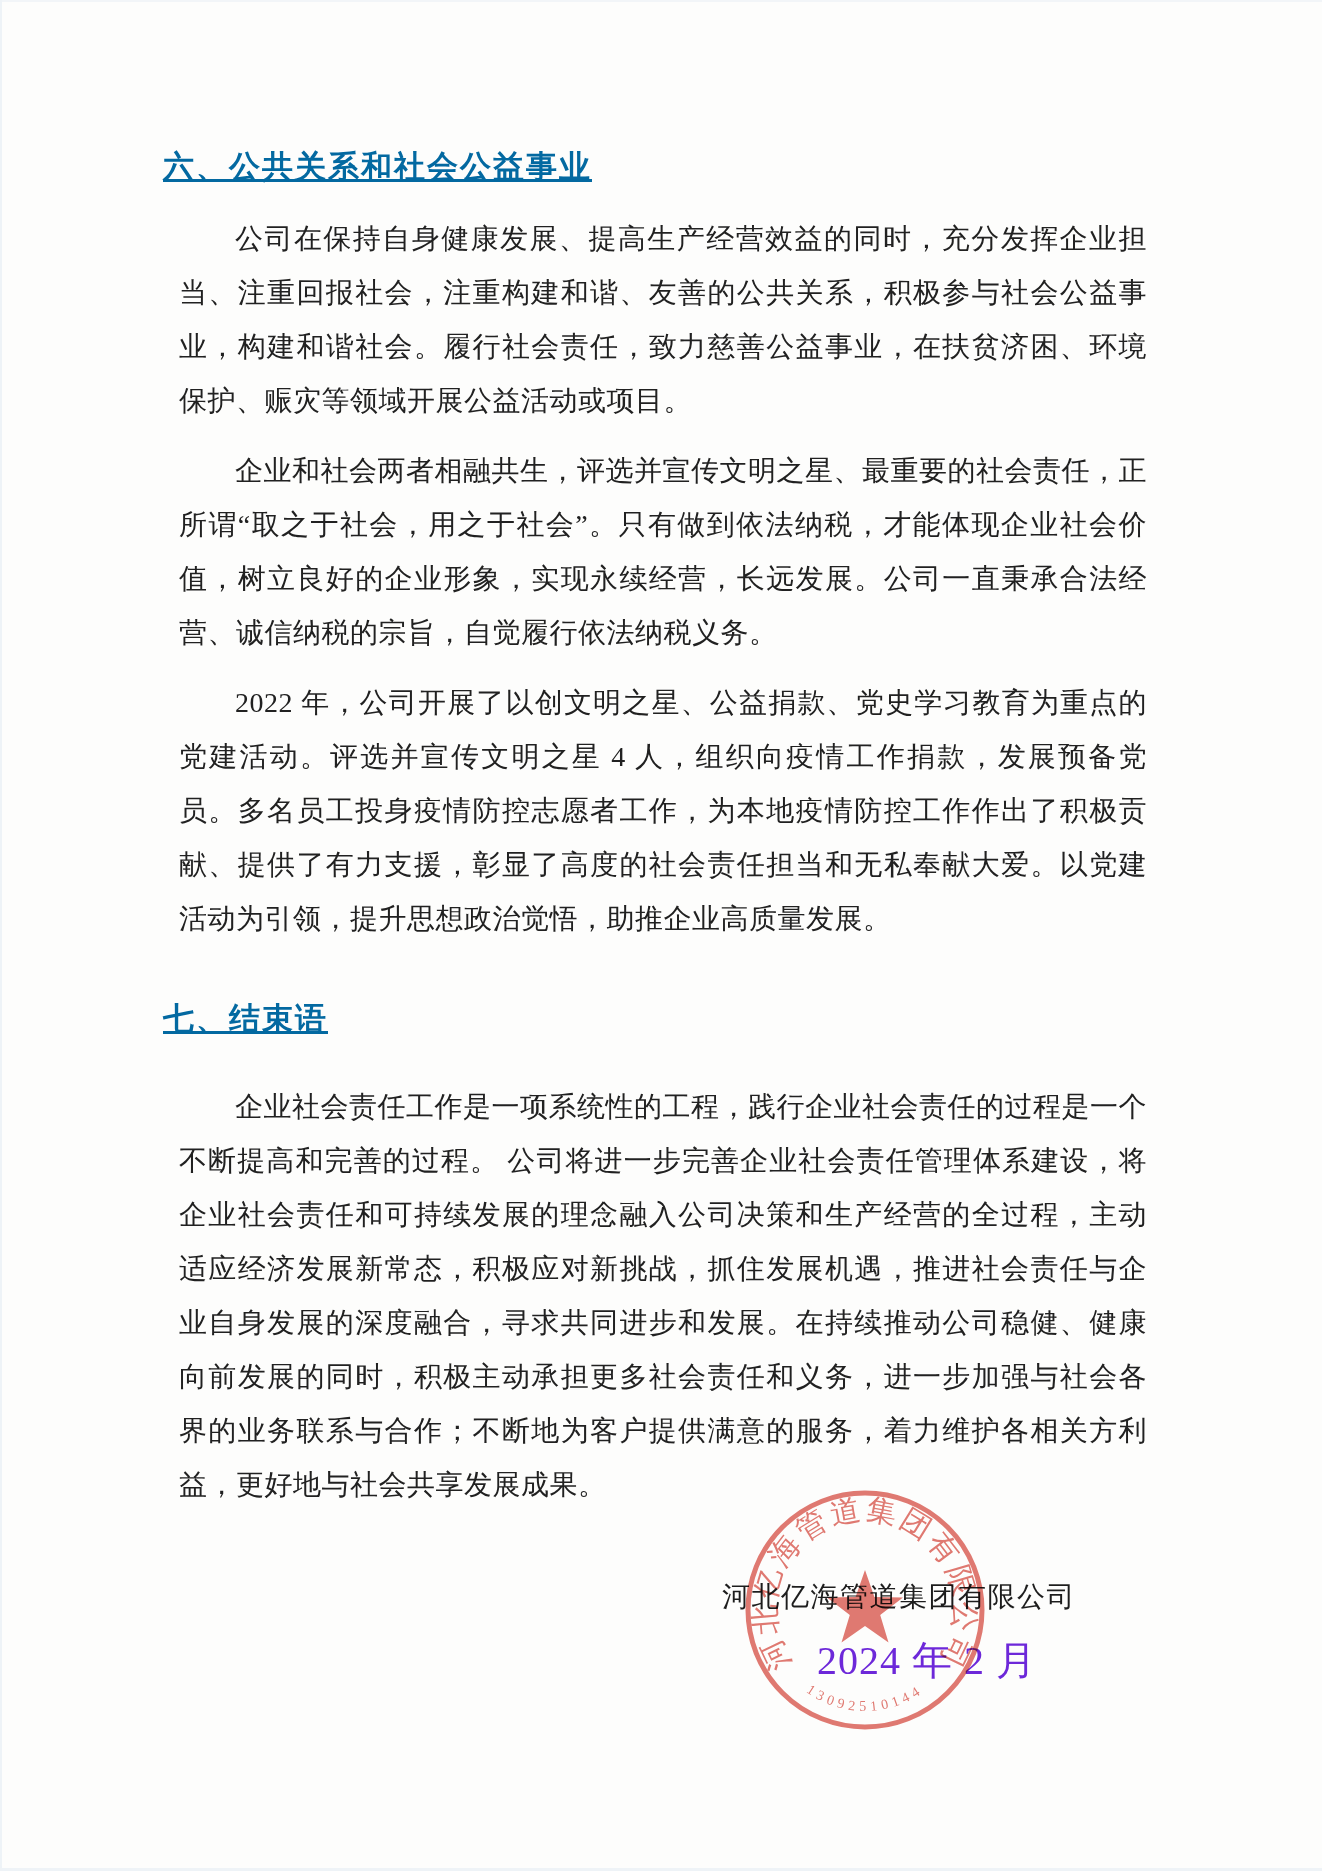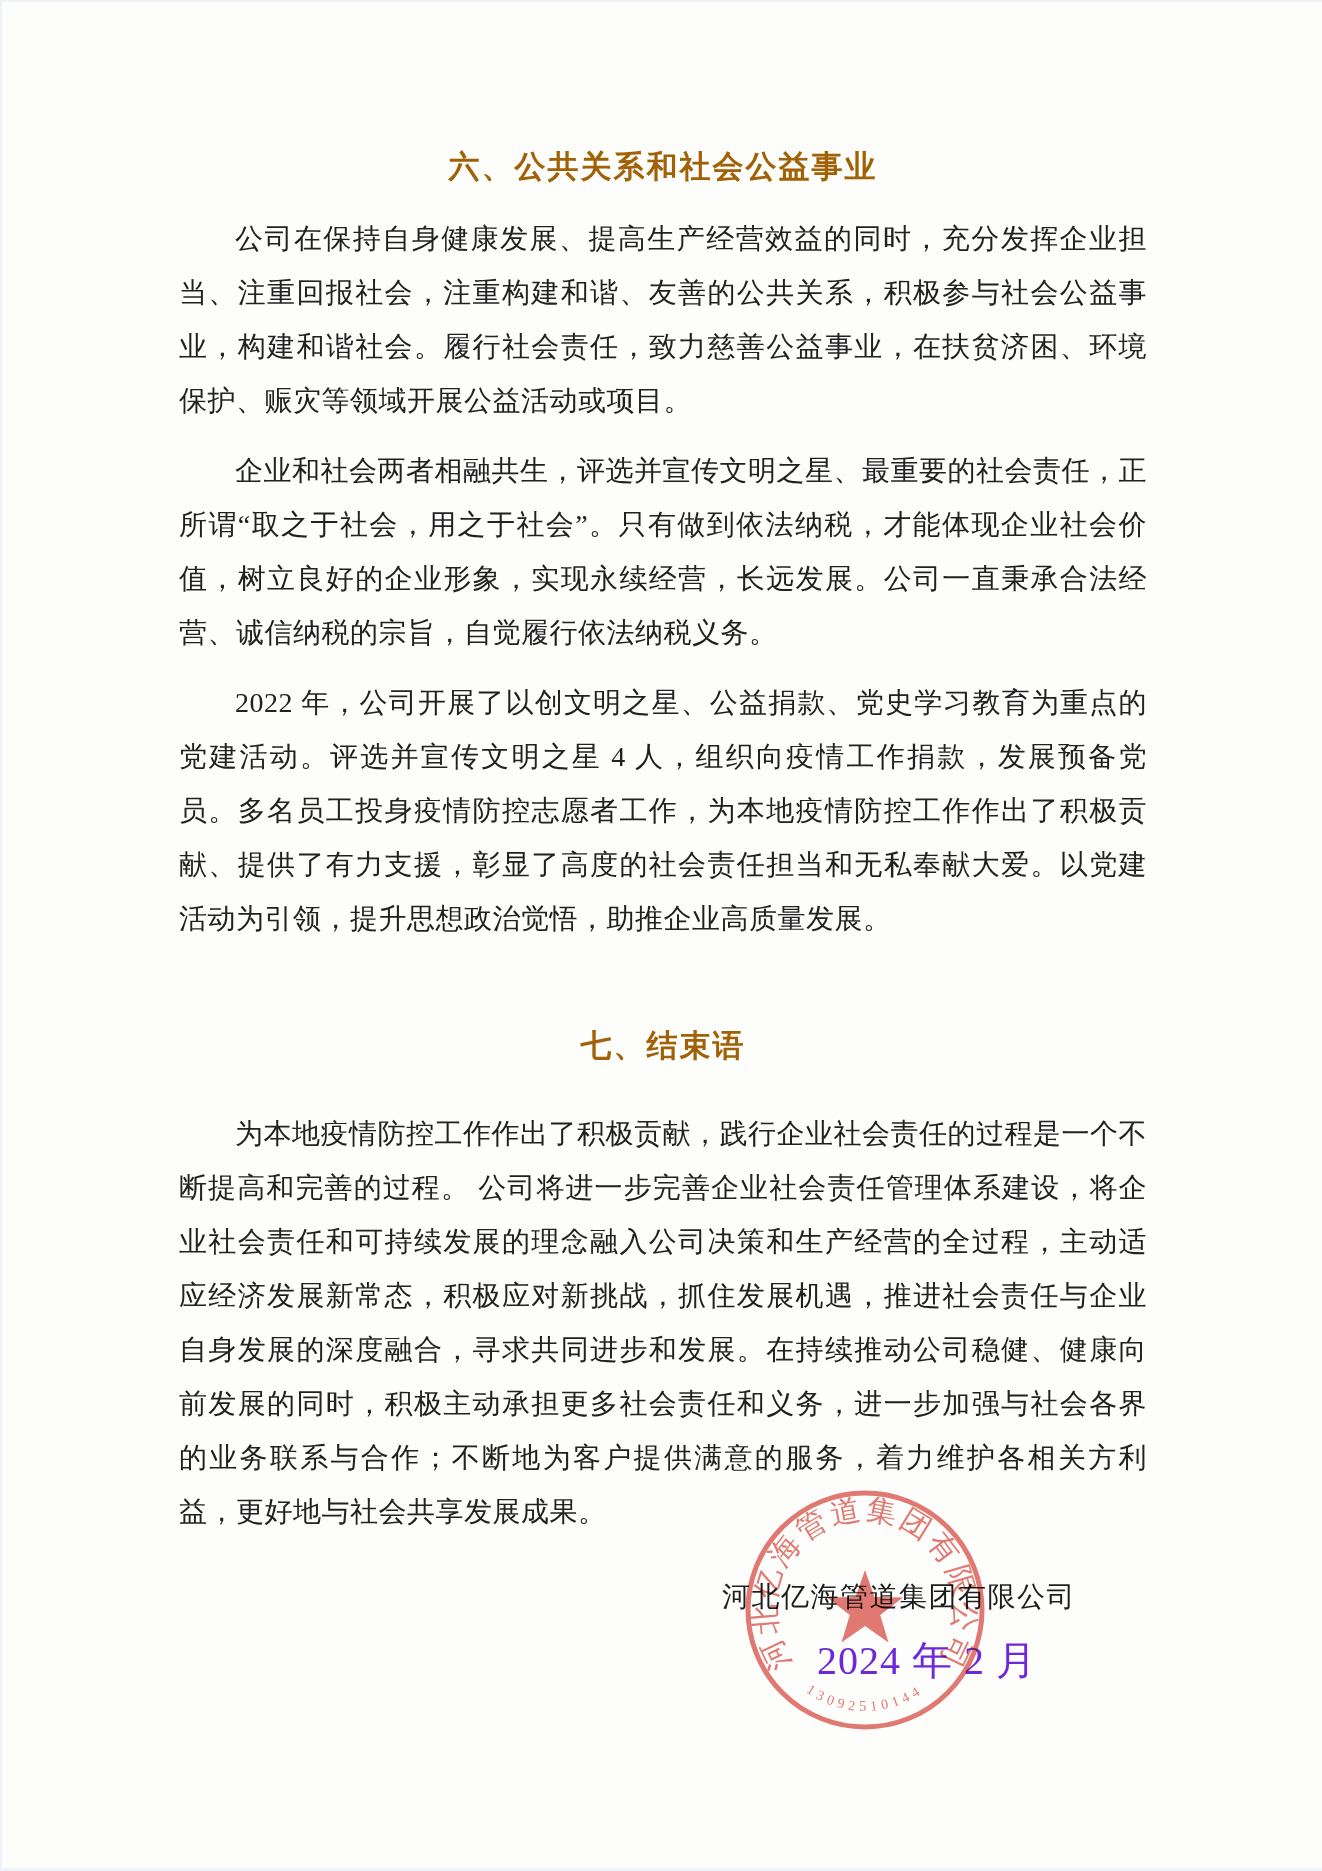--- a/index.html
+++ b/index.html
@@ -17,30 +17,31 @@
     color: #1f1f1f;
     box-shadow: inset 2px 0 0 #eef3f7, inset 0 2px 0 #f2f5f8, inset 0 -3px 0 #eef3f7;
   }
   .content {
     position: absolute;
     left: 163px;
     top: 0;
     width: 1000px;
   }
   .section-heading {
-    text-align: center;
+    text-align: left;
     font-weight: 700;
     font-size: 31px;
     line-height: 42px;
     letter-spacing: 2px;
     margin: 0;
-    color: #a16207;
+    color: #0369a1;
+    text-decoration: underline;
   }
   .heading-1 { margin-top: 146px; }
-  .heading-2 { margin-top: 79px; }
+  .heading-2 { margin-top: 52px; }
   .body-paragraph {
     font-size: 28px;
     line-height: 54px;
     text-align: justify;
     text-indent: 2em;
     margin: 16px;
     letter-spacing: 0.5px;
     color: #212121;
   }
   .first-after-heading-1 { margin-top: 24px; }
@@ -85,21 +86,21 @@
     <h1 class="section-heading heading-1">六、公共关系和社会公益事业</h1>
 
     <p class="body-paragraph first-after-heading-1">公司在保持自身健康发展、提高生产经营效益的同时，充分发挥企业担当、注重回报社会，注重构建和谐、友善的公共关系，积极参与社会公益事业，构建和谐社会。履行社会责任，致力慈善公益事业，在扶贫济困、环境保护、赈灾等领域开展公益活动或项目。</p>
 
     <p class="body-paragraph">企业和社会两者相融共生，评选并宣传文明之星、最重要的社会责任，正所谓“取之于社会，用之于社会”。只有做到依法纳税，才能体现企业社会价值，树立良好的企业形象，实现永续经营，长远发展。公司一直秉承合法经营、诚信纳税的宗旨，自觉履行依法纳税义务。</p>
 
     <p class="body-paragraph">2022 年，公司开展了以创文明之星、公益捐款、党史学习教育为重点的党建活动。评选并宣传文明之星 4 人，组织向疫情工作捐款，发展预备党员。多名员工投身疫情防控志愿者工作，为本地疫情防控工作作出了积极贡献、提供了有力支援，彰显了高度的社会责任担当和无私奉献大爱。以党建活动为引领，提升思想政治觉悟，助推企业高质量发展。</p>
 
     <h2 class="section-heading heading-2">七、结束语</h2>
 
-    <p class="body-paragraph first-after-heading-2">为本地疫情防控工作作出了积极贡献，践行企业社会责任的过程是一个不断提高和完善的过程。 公司将进一步完善企业社会责任管理体系建设，将企业社会责任和可持续发展的理念融入公司决策和生产经营的全过程，主动适应经济发展新常态，积极应对新挑战，抓住发展机遇，推进社会责任与企业自身发展的深度融合，寻求共同进步和发展。在持续推动公司稳健、健康向前发展的同时，积极主动承担更多社会责任和义务，进一步加强与社会各界的业务联系与合作；不断地为客户提供满意的服务，着力维护各相关方利益，更好地与社会共享发展成果。</p>
+    <p class="body-paragraph first-after-heading-2">企业社会责任工作是一项系统性的工程，践行企业社会责任的过程是一个不断提高和完善的过程。 公司将进一步完善企业社会责任管理体系建设，将企业社会责任和可持续发展的理念融入公司决策和生产经营的全过程，主动适应经济发展新常态，积极应对新挑战，抓住发展机遇，推进社会责任与企业自身发展的深度融合，寻求共同进步和发展。在持续推动公司稳健、健康向前发展的同时，积极主动承担更多社会责任和义务，进一步加强与社会各界的业务联系与合作；不断地为客户提供满意的服务，着力维护各相关方利益，更好地与社会共享发展成果。</p>
 
   </div>
 
   <div class="sig-company">河北亿海管道集团有限公司</div>
 
   <div class="sig-date">2024 年 2 月</div>
 
   <svg class="seal" viewBox="-125 -125 250 250" xmlns="http://www.w3.org/2000/svg">
     <defs>
       <path id="seal-arc-top" d="M -70.9 55.4 A 90 90 0 1 1 70.9 55.4" fill="none"></path>

